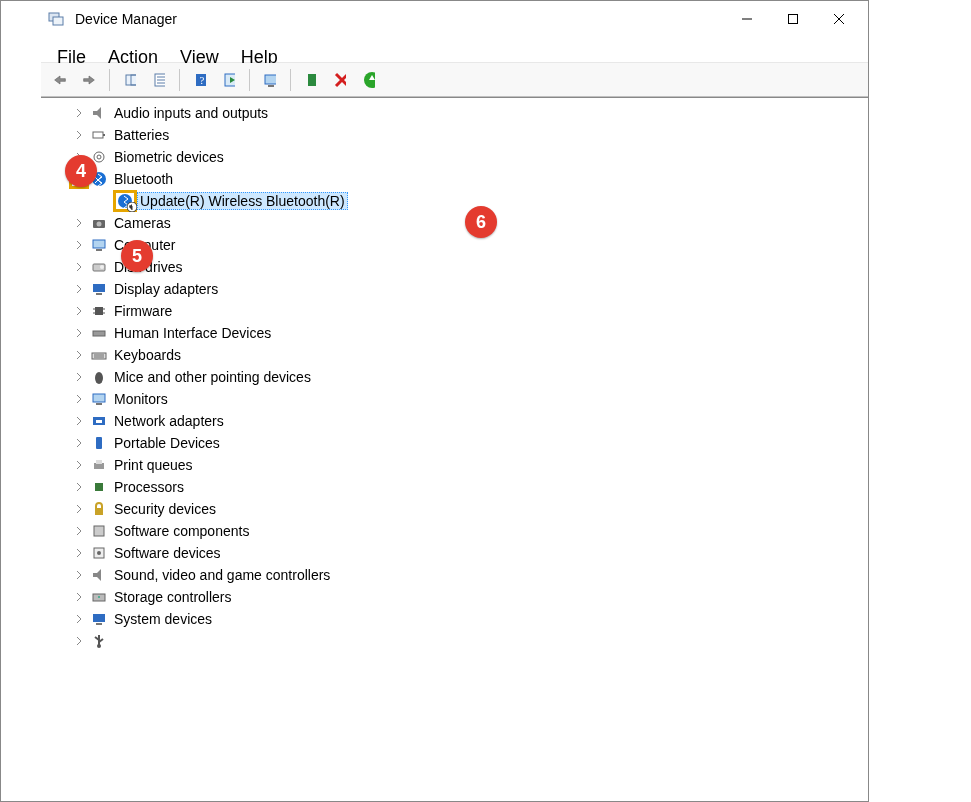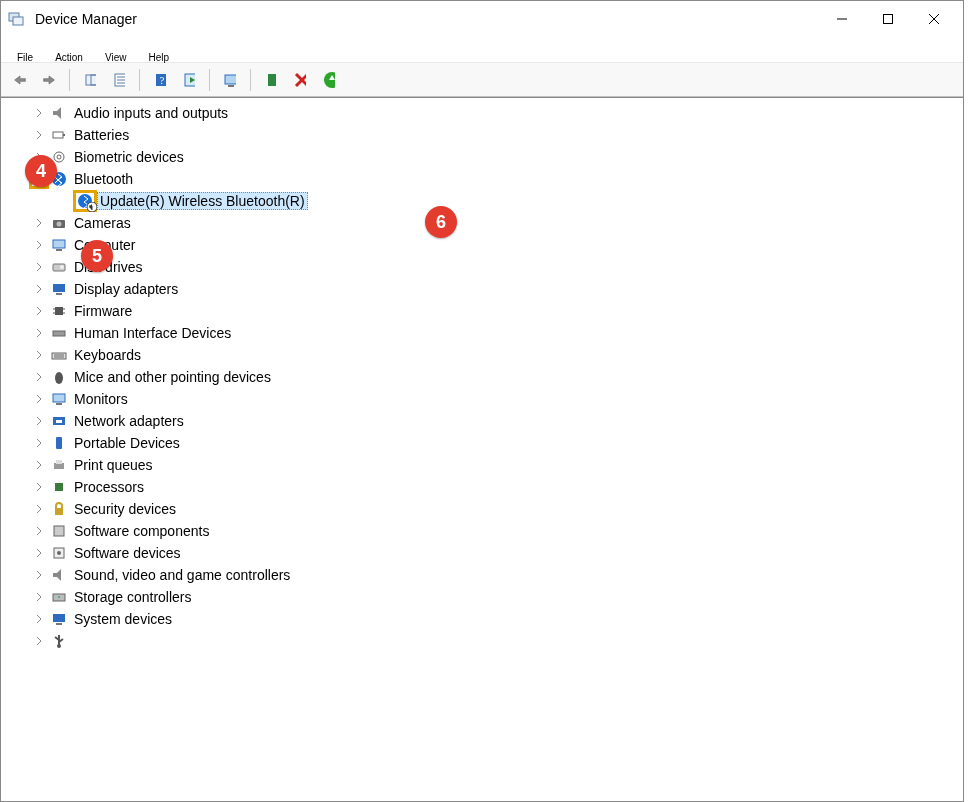--- a/index.html
+++ b/index.html
@@ -1,25 +1,25 @@
 <!DOCTYPE html>
 <html><head>
 <meta charset="utf-8">
 <style>
   * { box-sizing: border-box; }
   html, body { margin: 0; padding: 0; font-family: "Segoe UI", Tahoma, sans-serif; font-size: 14px; color: #000; background: #fff; }
-  .window { width: 964px; height: 802px; display: flex; flex-direction: column; border: 1px solid #888; background: #fff; }
+  .window { width: 869px; height: 802px; display: flex; flex-direction: column; border: 1px solid #888; background: #fff; padding-left: 40px; }
   .titlebar { height: 36px; display: flex; align-items: center; padding: 0 6px; background: #fff; }
   .titlebar-icon { width: 20px; height: 20px; margin-right: 8px; display: inline-flex; align-items: center; justify-content: center; }
   .title-text { flex: 0 0 auto; font-size: 14px; }
   .title-spacer { flex: 1 1 auto; }
   .win-ctrl { width: 46px; height: 36px; display: flex; align-items: center; justify-content: center; background: transparent; border: none; }
   .win-ctrl svg { stroke: #000; stroke-width: 1; fill: none; }
   .menubar { height: 26px; display: flex; align-items: center; padding: 2px 6px; gap: 2px; background: #fff; border-bottom: 1px solid #e8e8e8; }
-  .menu-item { padding: 2px 10px; font-size: 10px; cursor: default; margin-top: 16px; }
+  .menu-item { padding: 2px 10px; font-size: 18px; cursor: default; margin-top: 16px; }
   .toolbar { height: 34px; display: flex; align-items: center; padding: 3px 6px; gap: 3px; border-bottom: 1px solid #c0c0c0; background: #f8f8f8; }
   .toolbar-sep { width: 1px; height: 22px; background: #c8c8c8; margin: 0 4px; }
   .tbtn { width: 26px; height: 26px; display: flex; align-items: center; justify-content: center; border: 1px solid transparent; background: transparent; }
   .tree-area { flex: 1 1 auto; overflow: auto; padding: 4px; background: #fff; border-top: 1px solid #888; }
   .row { display: flex; align-items: center; height: 22px; padding-left: var(--indent, 0px); position: relative; white-space: nowrap; }
   .chev { width: 16px; height: 16px; display: flex; align-items: center; justify-content: center; color: #666; }
   .chev.blank { visibility: hidden; }
   .node-icon { width: 20px; height: 18px; display: inline-flex; align-items: center; justify-content: center; margin: 0 2px; }
   .node-label { padding: 1px 3px; }
   .row.selected .node-label { background: #cde8ff; border: 1px dotted #3399ff; padding: 0 2px; }

